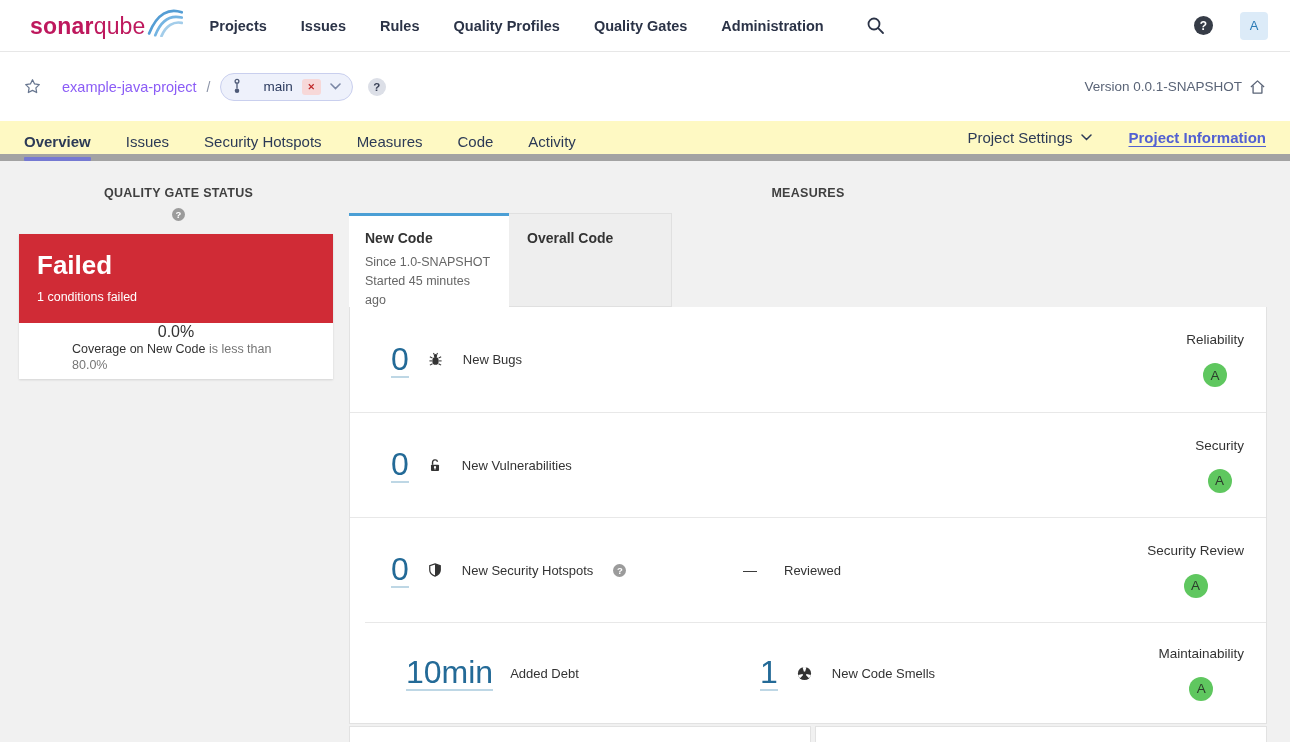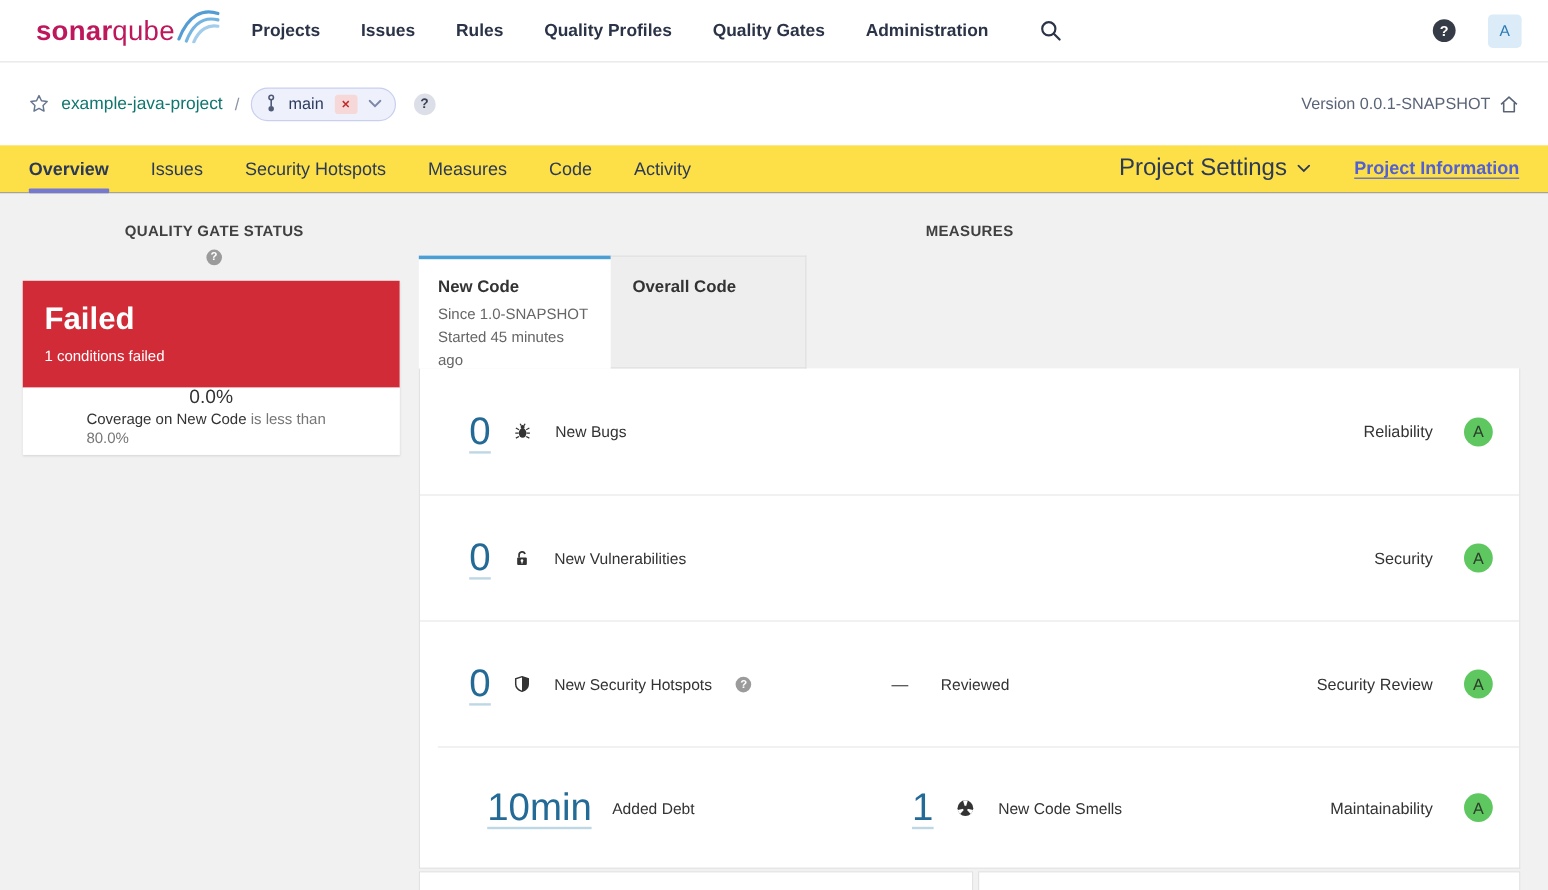--- a/index.html
+++ b/index.html
@@ -20,45 +20,45 @@
   .nav-right { margin-left:auto; display:flex; align-items:center; gap:27px; margin-right:22px; }
   .help-circle { width:19px; height:19px; border-radius:50%; background:#363c47; color:#fff;
     font-size:12px; font-weight:700; display:flex; align-items:center; justify-content:center; cursor:pointer; }
   .avatar { width:28px; height:28px; border-radius:4px; background:#dcebf8; color:#2a7ab5;
     font-size:13px; display:flex; align-items:center; justify-content:center; cursor:pointer; }
 
   
   .crumb { position:absolute; top:52px; left:0; right:0; height:69px; background:#fff;
     display:flex; align-items:center; padding:0 24px; z-index:5; }
   .star { display:flex; cursor:pointer; }
-  .project-name { margin-left:10px; font-size:14.5px; color:#0f766e; cursor:pointer; }
+  .project-name { margin-left:21px; font-size:14.5px; color:#8b5cf6; cursor:pointer; }
   .slash { margin:0 10px; color:#8b93a7; font-size:14px; }
   .branch-pill { height:28px; border:1px solid #c9cfee; background:#eef1fb; border-radius:14px;
     display:flex; align-items:center; padding:0 11px; gap:9px; cursor:pointer; }
-  .branch-name { font-size:13.5px; color:#2b3a5e; }
+  .branch-name { font-size:13.5px; color:#2b3a5e;margin-left:12px; }
   .x-badge { width:19px; height:16px; background:#f7d8d8; border-radius:3px; color:#bf2b2b;
     font-size:9px; font-weight:700; display:flex; align-items:center; justify-content:center; cursor:pointer; }
   .crumb-help { width:18px; height:18px; border-radius:50%; background:#dcdfe7; color:#3a4257;
     font-weight:700; font-size:11.5px; margin-left:15px; display:flex; align-items:center;
     justify-content:center; cursor:pointer; }
   .crumb-right { margin-left:auto; display:flex; align-items:center; gap:7px; }
   .version { font-size:13.5px; color:#5a6477; }
   .home { display:flex; cursor:pointer; }
 
   
-  .tabsbar { position:absolute; top:121px; left:0; right:0; height:40px; background:#fde047;
-    border-bottom:1px solid #a3a3a3; display:flex; padding:0 24px; z-index:4; }
+  .tabsbar { position:absolute; top:121px; left:0; right:0; height:40px; background:#fef9c3;
+    border-bottom:7px solid #a3a3a3; display:flex; padding:0 24px; z-index:4; }
   .tabs { display:flex; gap:35px; }
   .tab { height:40px; display:flex; align-items:center; font-size:15px; color:#2c3a56;
     position:relative; cursor:pointer; }
   .tab.active { font-weight:700; }
   .tab.active::after { content:""; position:absolute; left:0; right:0; bottom:0; height:4px;
     background:#7579d2; border-radius:1px; }
   .tabs-right { margin-left:auto; display:flex; align-items:center; gap:36px; }
-  .proj-settings { font-size:20px; color:#2c3a56; display:flex; gap:9px; align-items:center; cursor:pointer; }
+  .proj-settings { font-size:15px; color:#2c3a56; display:flex; gap:9px; align-items:center; cursor:pointer; }
   .proj-info { font-size:15px; font-weight:700; color:#5260d2; text-decoration:underline;
     text-underline-offset:3px; cursor:pointer; }
 
   
   .content { position:absolute; top:161px; left:0; right:0; bottom:0; background:#f1f1f1; }
   .section-title { font-size:12.5px; font-weight:700; color:#404040; letter-spacing:.3px;
     display:flex; align-items:center; gap:8px;flex-direction:column; }
   .mini-help { width:13px; height:13px; border-radius:50%; background:#9b9b9b; color:#fff;
     font-size:9.5px; font-weight:700; display:flex; align-items:center; justify-content:center;
     cursor:pointer; flex:0 0 auto; }
@@ -88,21 +88,21 @@
   .mrow:last-child { height:101px;margin-left:15px; }
   .mnum { margin-left:41px; font-size:32px; color:#236a97; line-height:34px;
     border-bottom:2px solid #bed7e5; cursor:pointer; }
   .mlabel-group { display:flex; align-items:center; gap:20px; margin-left:19px; }
   .mlabel { font-size:13px; color:#333; }
   .micon { display:flex; }
   .mid-group { position:absolute; left:393px; display:flex; align-items:center; }
   .dash { font-size:14px; color:#3c3c3c; }
   .reviewed { font-size:13px; color:#333; margin-left:27px; }
   .group2 { position:absolute; left:395px; display:flex; align-items:center; }
-  .rating { position:absolute; right:22px; display:flex; align-items:center; gap:26px; }
+  .rating { position:absolute; right:22px; display:flex; align-items:center; gap:16px;flex-direction:column; }
   .rlabel { font-size:13.5px; color:#333; }
   .rbadge { width:24px; height:24px; border-radius:50%; background:#5fc75f; color:#2c3d2c;
     font-size:13.5px; display:flex; align-items:center; justify-content:center; }
 
   .bottom-cards { position:absolute; left:349px; top:565px; width:918px; display:flex; gap:4px; }
   .bottom-card { background:#fff; border:1px solid #e2e2e2; height:40px; flex:0 0 auto; }
   .bc-left { width:462px; }
   .bc-right { width:452px; }
 </style>
 </head>

